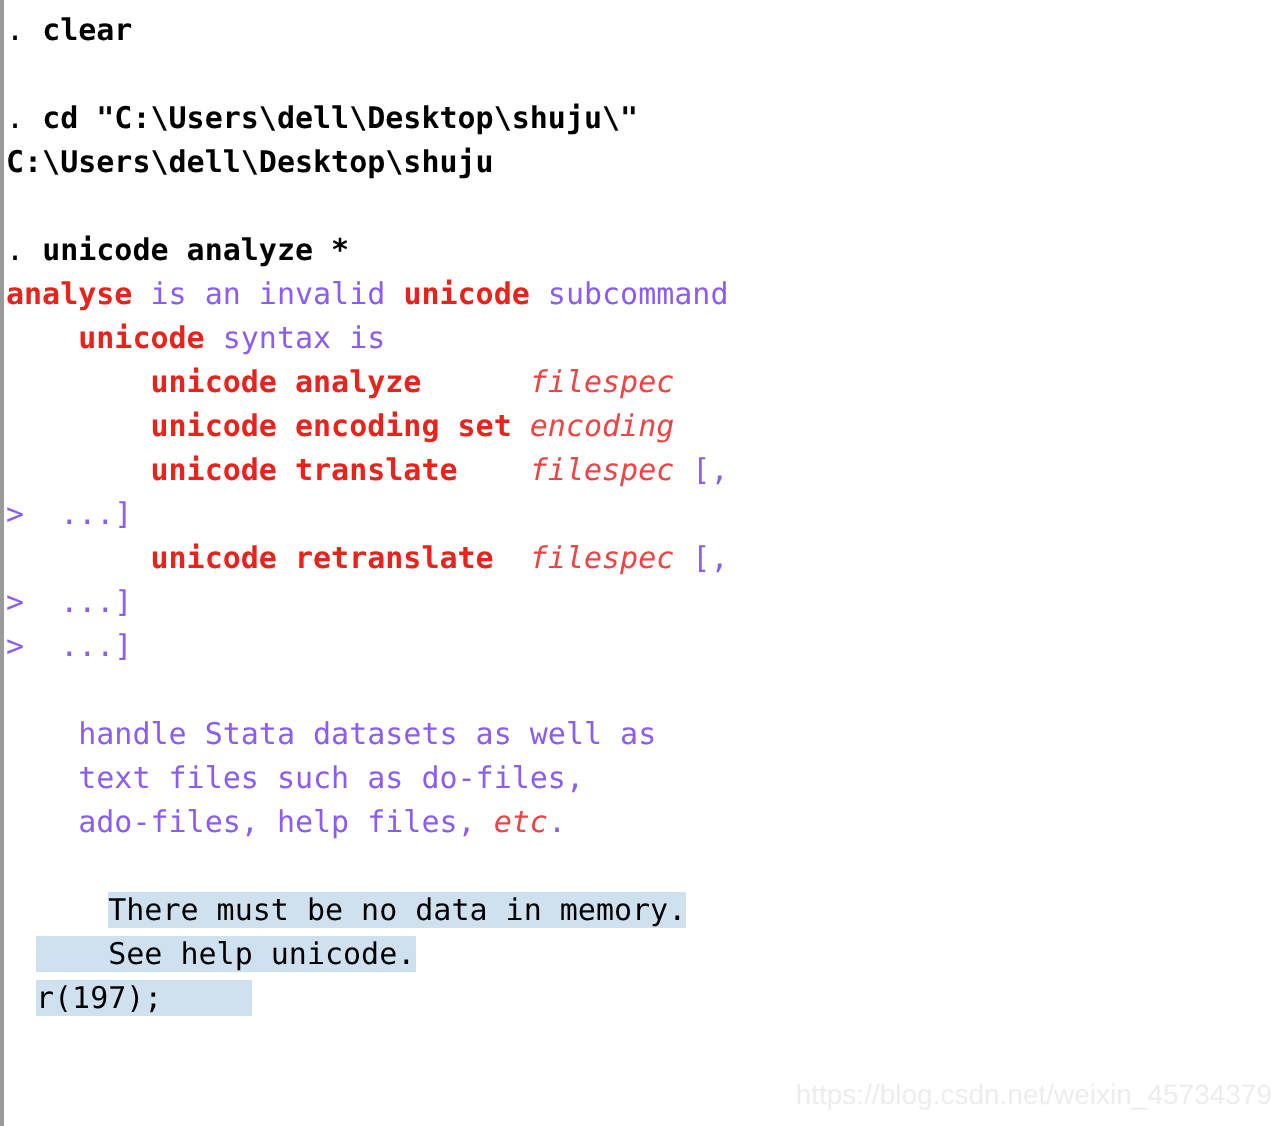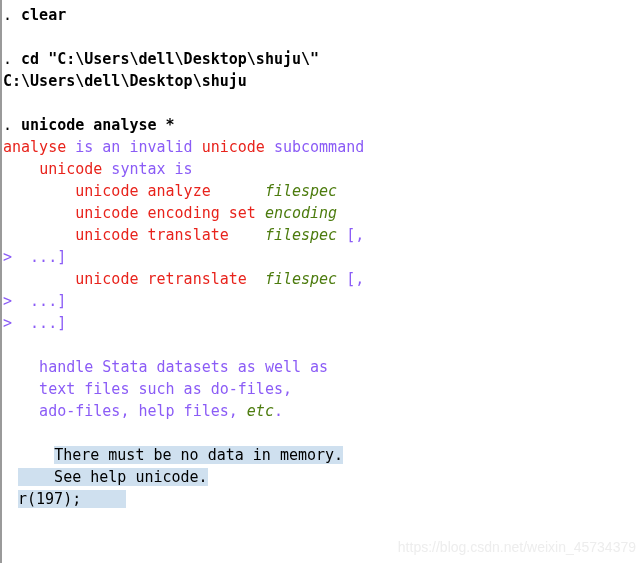--- a/index.html
+++ b/index.html
@@ -43,22 +43,22 @@
     font-size: 15px;
     font-family: "DejaVu Sans Mono", "Liberation Mono", monospace;
     letter-spacing: 0px;
     padding-left: 3px;
     box-sizing: border-box;
   }
   
   .blk      { color: #000000; }
   .blk-b    { color: #000000; font-weight: bold; }
   .red      { color: #8b5cf6; }
-  .red-b    { color: #e8231c; font-weight: normal; }
-  .red-i    { color: #4d7c0f; font-style: italic; }
+  .red-b    { color: #e8231c; font-weight: bold; }
+  .red-i    { color: #ef4444; font-style: italic; }
   .line.selline {
     position: relative;
   }
   .selbg {
     background: #cfe0ef;
     margin-left: 15px;
   }
 
   #watermark {
     position: absolute;
@@ -79,21 +79,21 @@
 <div id="app">
 
   <div id="left-gutter"></div>
 
   <div id="console">
       <div class="line"><span class="blk">. </span><span class="blk-b">clear</span></div>
       <div class="line"><span class="blk"></span></div>
       <div class="line"><span class="blk">. </span><span class="blk-b">cd "C:\Users\dell\Desktop\shuju\"</span></div>
       <div class="line"><span class="blk-b">C:\Users\dell\Desktop\shuju</span></div>
       <div class="line"><span class="blk"></span></div>
-      <div class="line"><span class="blk">. </span><span class="blk-b">unicode analyse *</span></div>
+      <div class="line"><span class="blk">. </span><span class="blk-b">unicode analyze *</span></div>
       <div class="line"><span class="red-b">analyse</span><span class="red"> is an invalid </span><span class="red-b">unicode</span><span class="red"> subcommand</span></div>
       <div class="line"><span class="red">    </span><span class="red-b">unicode</span><span class="red"> syntax is</span></div>
       <div class="line"><span class="red">        </span><span class="red-b">unicode analyze</span><span class="red">      </span><span class="red-i">filespec</span></div>
       <div class="line"><span class="red">        </span><span class="red-b">unicode encoding set</span><span class="red"> </span><span class="red-i">encoding</span></div>
       <div class="line"><span class="red">        </span><span class="red-b">unicode translate</span><span class="red">    </span><span class="red-i">filespec</span><span class="red"> [,</span></div>
       <div class="line"><span class="red">&gt;</span><span class="red">  ...]</span></div>
       <div class="line"><span class="red">        </span><span class="red-b">unicode retranslate</span><span class="red">  </span><span class="red-i">filespec</span><span class="red"> [,</span></div>
       <div class="line"><span class="red">&gt;</span><span class="red">  ...]</span></div>
       <div class="line"><span class="red">&gt;</span><span class="red">  ...]</span></div>
       <div class="line"><span class="red"></span></div>

